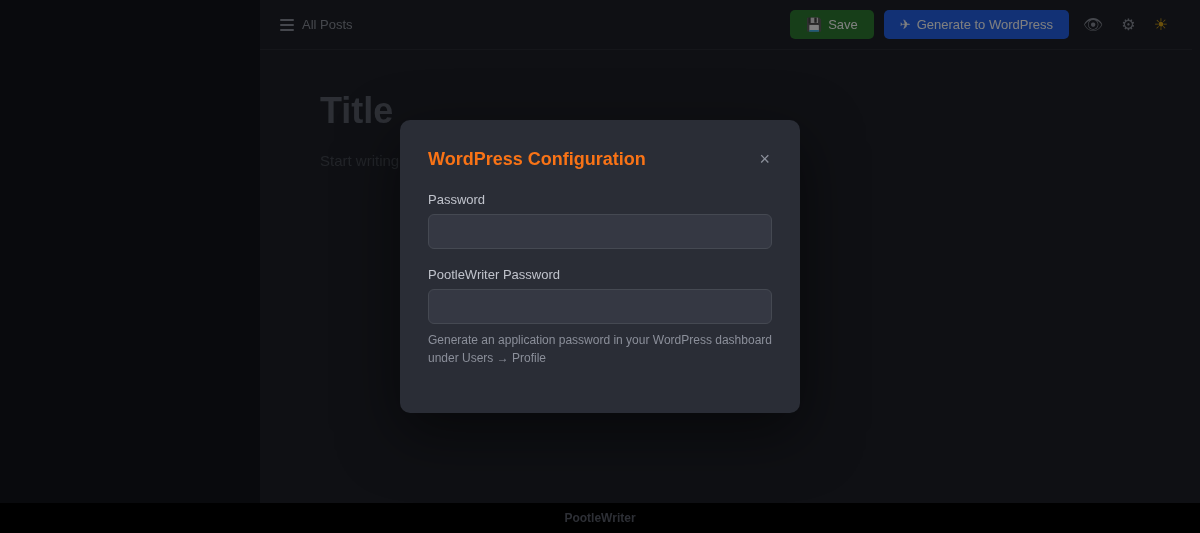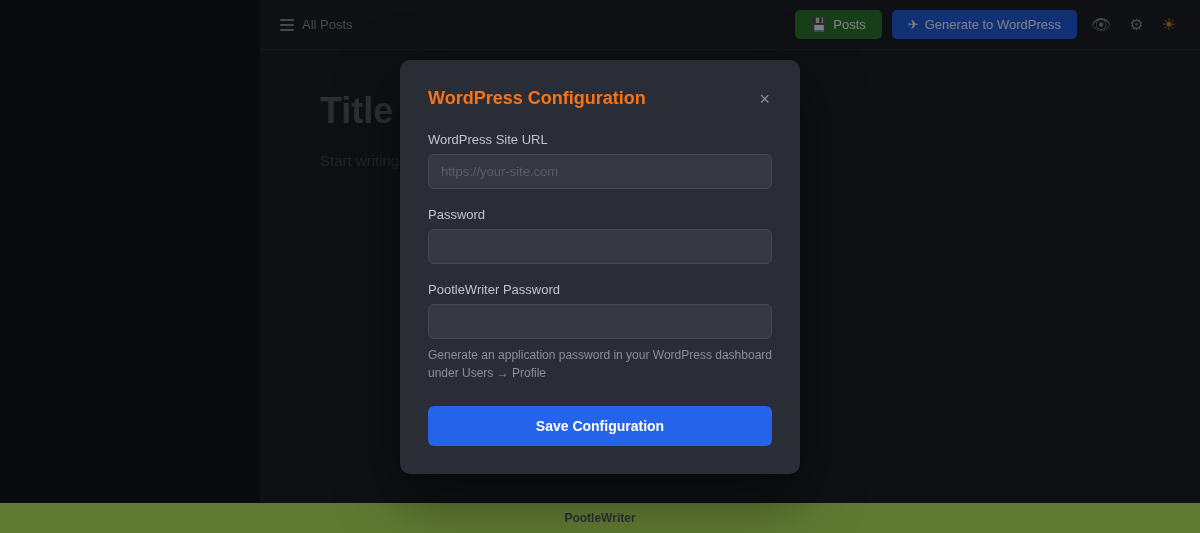--- a/index.html
+++ b/index.html
@@ -31,21 +31,21 @@
       width: 260px;
       height: 100%;
       background-color: #12151a;
     }
 
     
     .toolbar {
       position: absolute;
       top: 0;
       left: 260px;
-      right: 0;
+      right: 8px;
       height: 50px;
       background-color: #1e2128;
       border-bottom: 1px solid #2a2d35;
       display: flex;
       align-items: center;
       padding: 0 20px;
       gap: 10px;
     }
 
     .toolbar-left {
@@ -130,21 +130,21 @@
     
     .footer {
       position: absolute;
       bottom: 0;
       left: 0;
       right: 0;
       height: 30px;
       display: flex;
       align-items: center;
       justify-content: center;
-      background-color: #bef264;
+      background-color: #000000;
     }
 
     .footer-text {
       font-size: 12px;
       font-weight: 600;
       color: #5a5e6a;
     }
 
     
     .modal-overlay {
@@ -267,21 +267,21 @@
       <span></span>
         <span></span>
         <span></span>
     </div>
     <span>All Posts</span>
   </div>
   <div class="toolbar-spacer"></div>
   <div class="toolbar-right">
     <button class="btn-save">
       <span>💾</span>
-      <span>Posts</span>
+      <span>Save</span>
     </button>
     <button class="btn-publish">
       <span>✈</span>
       <span>Generate to WordPress</span>
     </button>
     <button class="icon-btn">
       <span>👁</span>
     </button>
     <button class="icon-btn">
       <span>⚙</span>
@@ -301,31 +301,26 @@
   <span class="footer-text">PootleWriter</span>
 </div>
 
 <div class="modal-overlay">
   <div class="modal">
     <div class="modal-header">
       <span class="modal-title">WordPress Configuration</span>
       <button class="modal-close">×</button>
     </div>
 
-    <div class="form-group">
-      <label class="form-label">WordPress Site URL</label>
-      <input class="form-input" type="text" placeholder="https://your-site.com" style="">
-    </div>
 
     <div class="form-group">
       <label class="form-label">Password</label>
       <input class="form-input" type="text" placeholder="" style="">
     </div>
 
     <div class="form-group">
       <label class="form-label">PootleWriter Password</label>
       <input class="form-input" type="password" placeholder="" style="">
       <p class="form-hint">Generate an application password in your WordPress dashboard under Users → Profile</p>
     </div>
 
-    <button class="btn-save-config">Save Configuration</button>
   </div>
 </div>
 
 </body></html>

